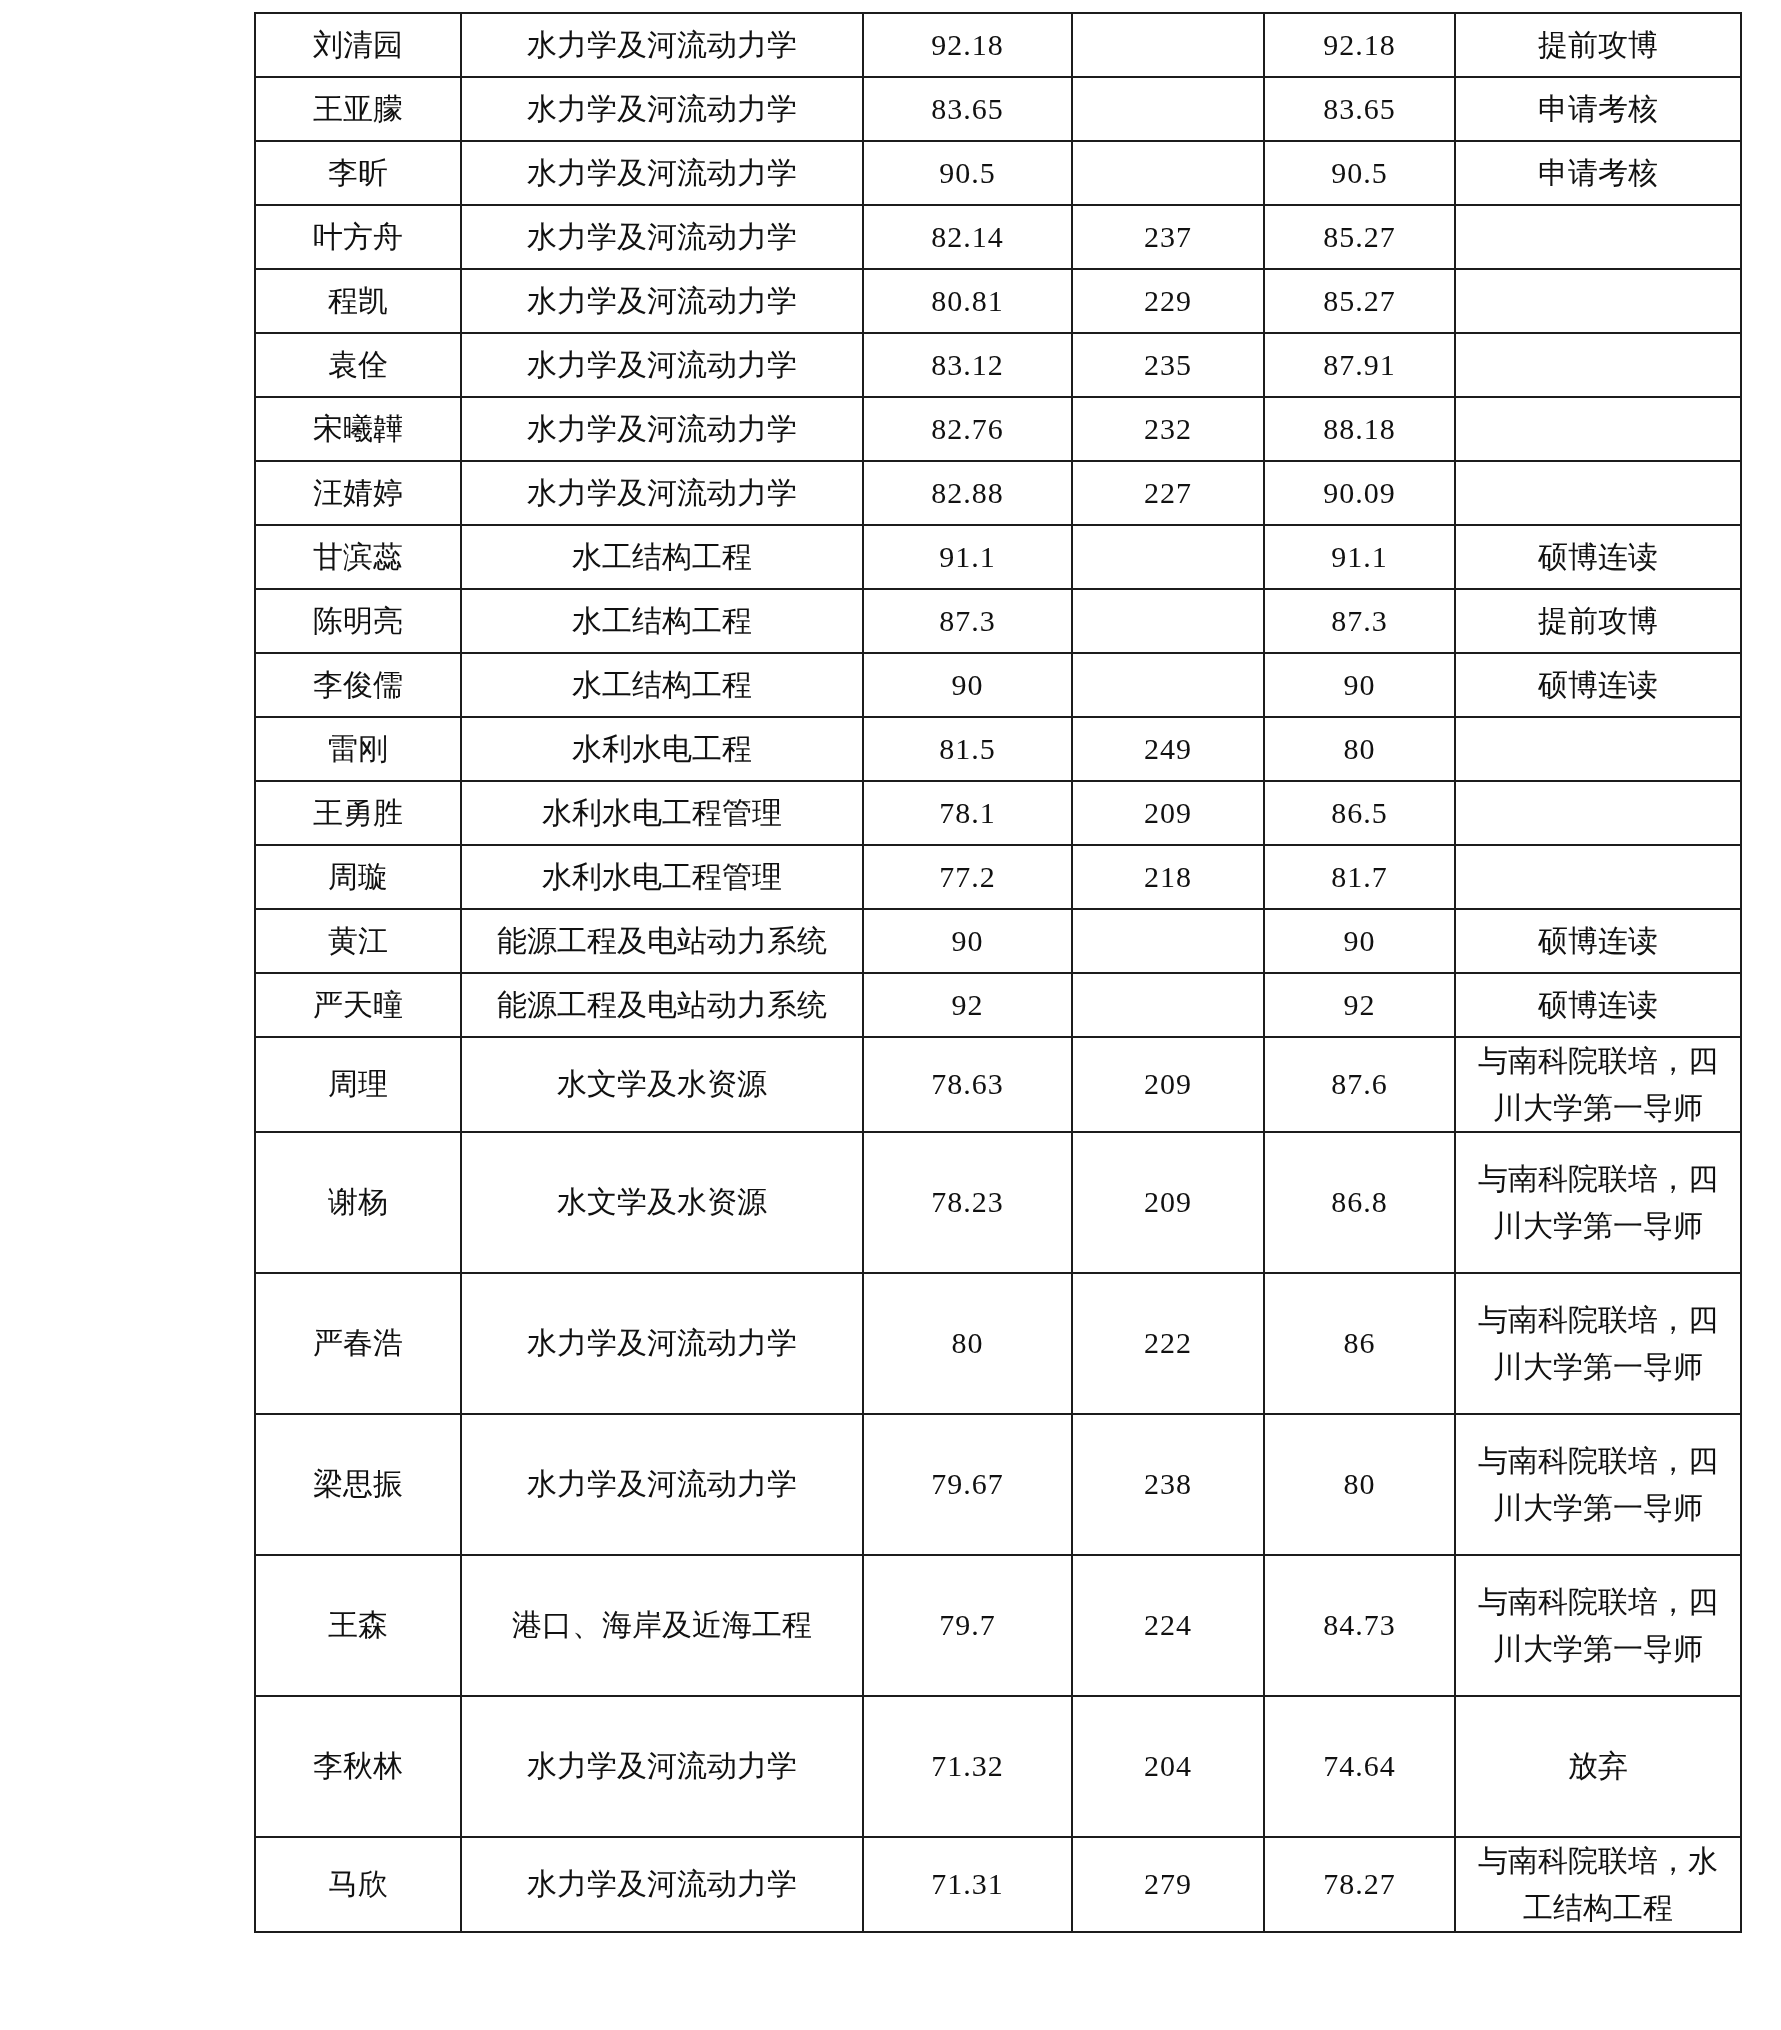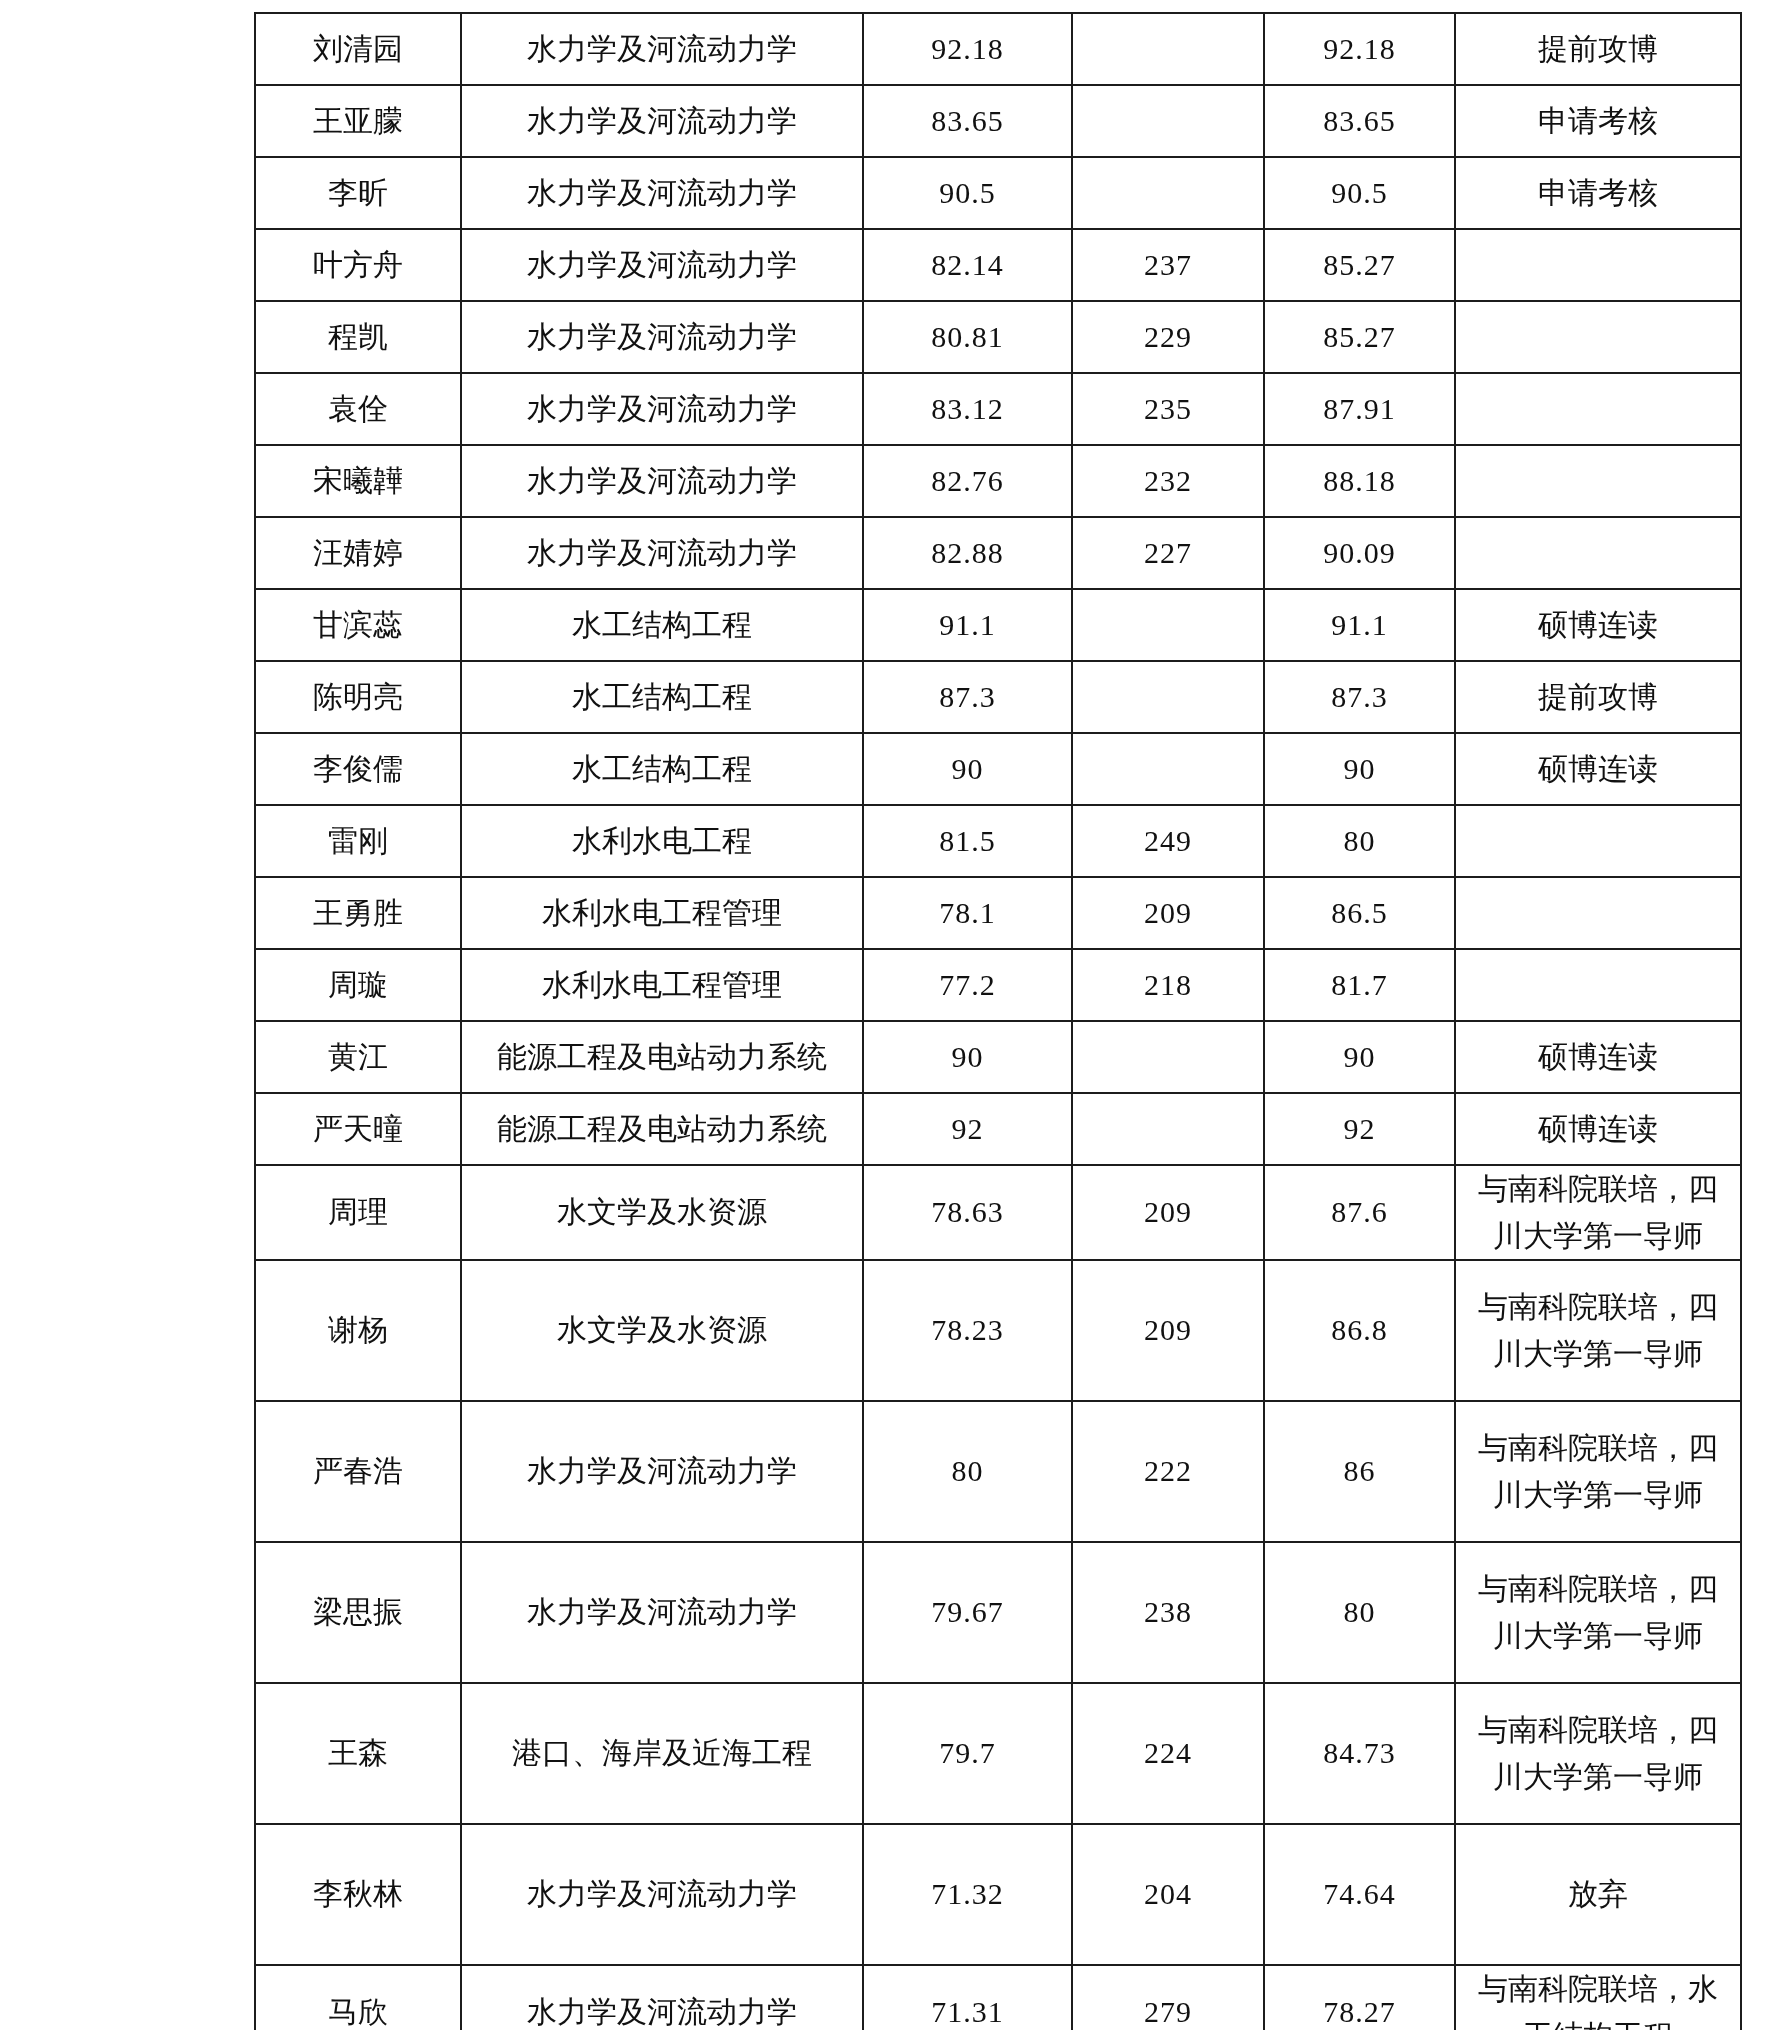--- a/index.html
+++ b/index.html
@@ -34,21 +34,21 @@
     word-break: break-all;
   }
   
   .col-name   { width: 206px; }
   .col-major  { width: 402px; }
   .col-score-a{ width: 209px; }
   .col-score-b{ width: 192px; }
   .col-score-c{ width: 191px; }
   .col-note   { width: 286px; }
   
-  .doc-table tr { height: 72px; }
+  .doc-table tr { height: 64px; }
   .doc-table tr:nth-child(n+18):nth-child(-n+22) { height: 141px; }
   .doc-table tr:nth-child(23) { height: 88px; }
   .doc-table tr:nth-child(24) { height: 144px; }
   .num-cell { letter-spacing: 1px; }
 </style>
 </head>
 <body>
 
 <table class="doc-table">
   <colgroup>

